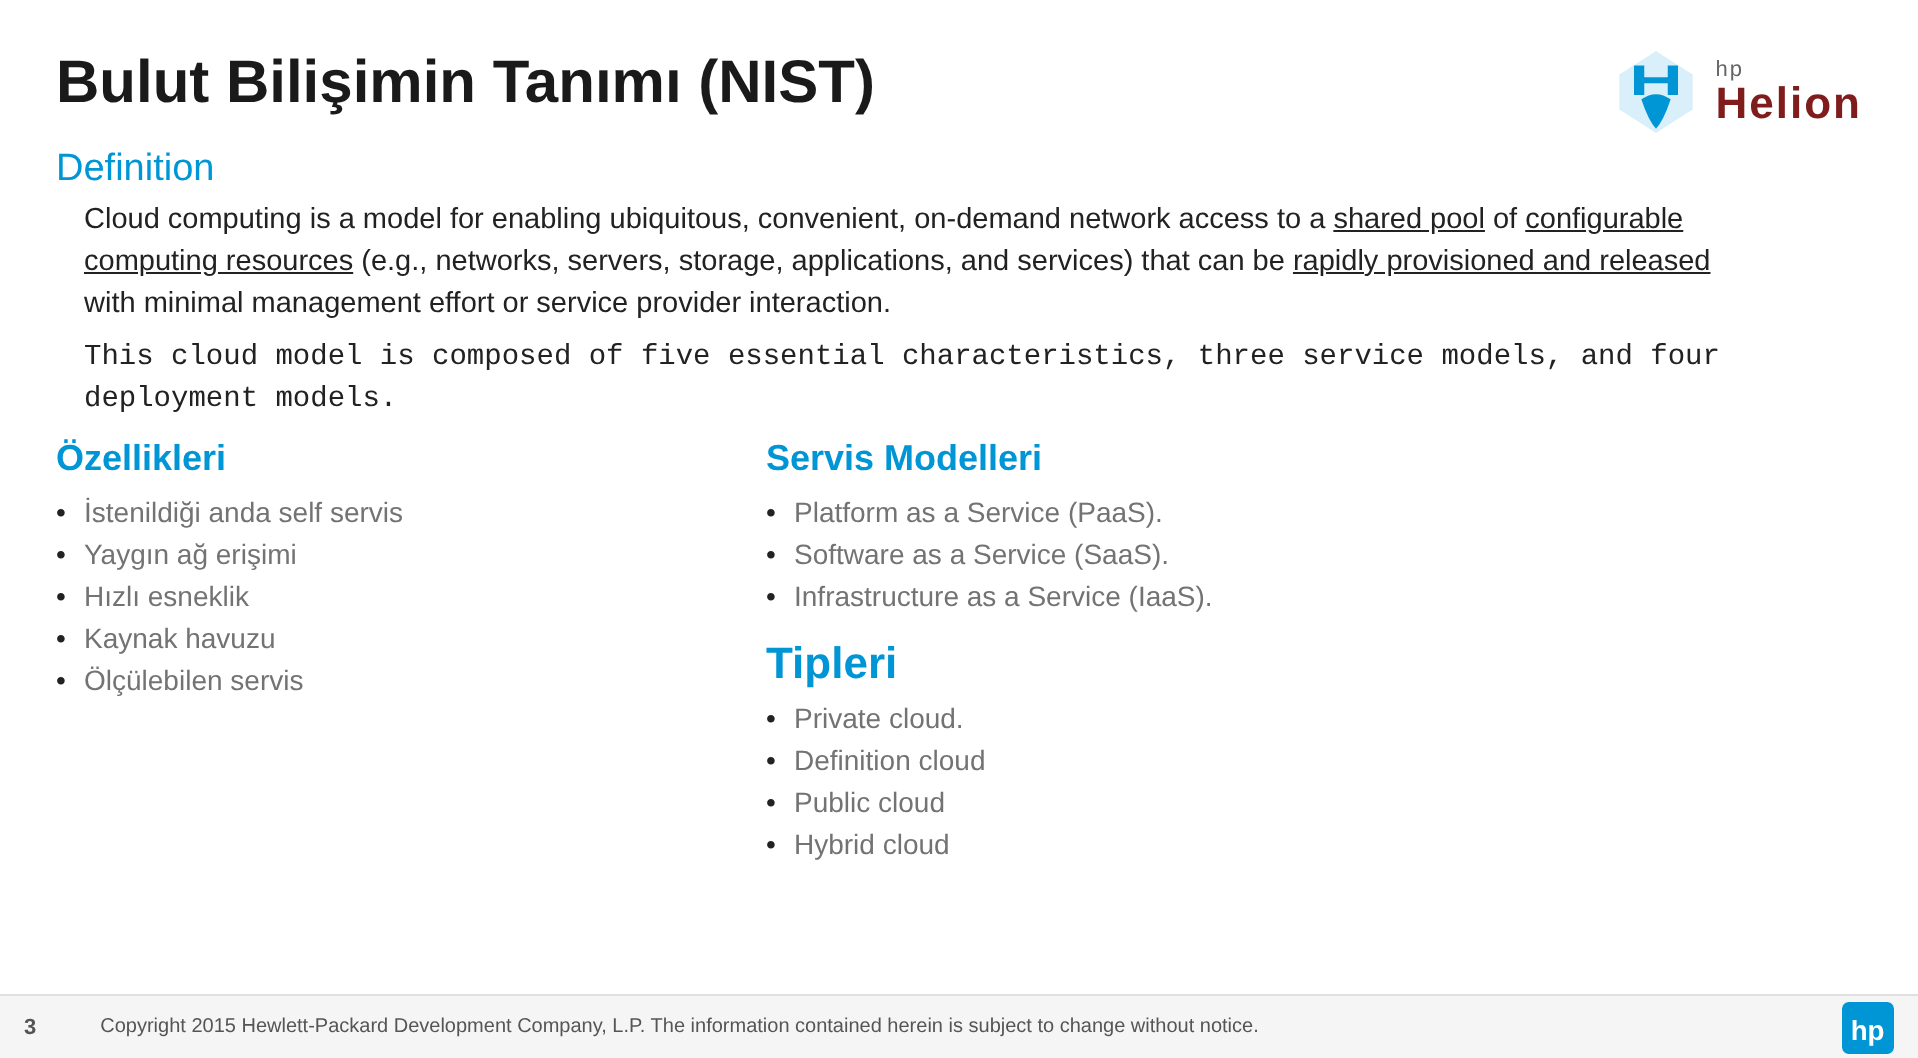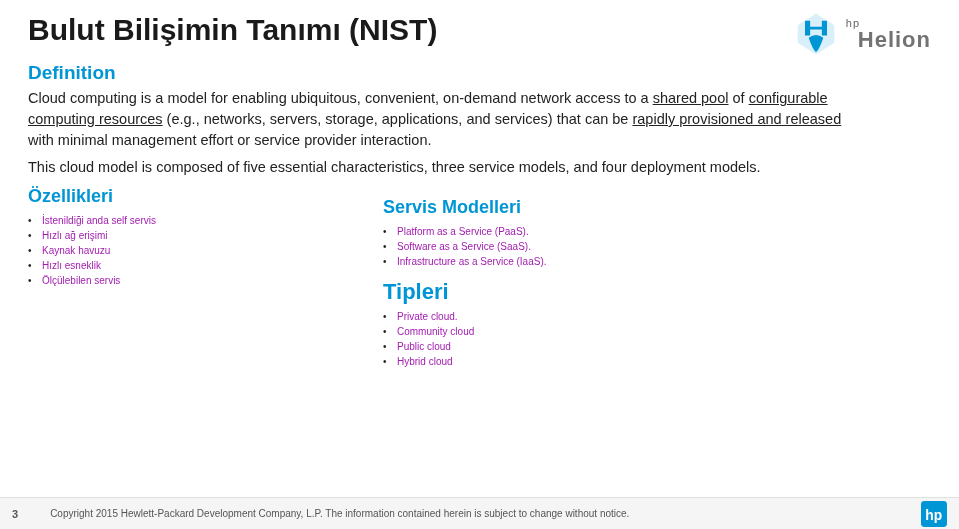--- a/index.html
+++ b/index.html
@@ -6,86 +6,87 @@
     body {
       width: 959px;
       height: 529px;
       background: #ffffff;
       font-family: Arial, Helvetica, sans-serif;
       overflow: hidden;
       position: relative;
     }
 
     .main-container {
-      padding: 12px 28px 10px 28px;
+      padding: 24px 28px 10px 28px;
       position: relative;
     }
 
     .header-row {
       display: flex;
       justify-content: space-between;
       align-items: flex-start;
       margin-bottom: 6px;
     }
 
     .page-title {
       font-size: 30px;
       font-weight: bold;
       color: #1a1a1a;
       line-height: 1.2;
     }
 
     .definition-label {
       font-size: 19px;
-      font-weight: bold;
+      font-weight: normal;
       color: #0096d6;
       margin-bottom: 4px;
     }
 
     .body-text {
       font-size: 14.5px;
       color: #222222;
       line-height: 1.45;
       max-width: 820px;
+      margin-left: 14px;
     }
 
     .section-block {
       margin-top: 6px;
+      font-family: Liberation Mono, monospace;
     }
 
     .two-col {
       display: flex;
       gap: 45px;
       margin-top: 8px;
     }
 
     .left-col {
       flex: 0 0 310px;
     }
 
     .right-col {
       flex: 1;
-      margin-top: 11px;
     }
 
     .col-title {
       font-size: 18px;
       font-weight: bold;
       color: #0096d6;
       margin-bottom: 6px;
     }
 
     .col-list {
       list-style: none;
       padding: 0;
     }
 
     .col-list li {
-      font-size: 10px;
-      color: #a21caf;
+      font-size: 14px;
+      color: #737373;
       line-height: 1.5;
       padding-left: 14px;
       position: relative;
     }
 
     .col-list li::before {
       content: "•";
       position: absolute;
       left: 0;
       color: #222222;
@@ -154,23 +155,22 @@
 
     .hp-text {
       font-size: 11px;
       color: #666;
       letter-spacing: 1px;
     }
 
     .helion-text {
       font-size: 22px;
       font-weight: bold;
-      color: #737373;
+      color: #7f1d1d;
       letter-spacing: 1px;
-      margin-left: 12px;
     }
   </style>
 </head>
 <body>
 
 <div class="main-container">
 
   <div class="header-row">
     <h1 class="page-title">Bulut Bilişimin Tanımı (NIST)</h1>
 
@@ -197,43 +197,43 @@
   </p>
 
   <p class="body-text section-block">This cloud model is composed of five essential characteristics, three service models, and four deployment models.</p>
 
   <div class="two-col">
 
     <div class="left-col">
       <div class="col-title">Özellikleri</div>
       <ul class="col-list">
         <li>İstenildiği anda self servis</li>
-        <li>Hızlı ağ erişimi</li>
+        <li>Yaygın ağ erişimi</li>
+        <li>Hızlı esneklik</li>
         <li>Kaynak havuzu</li>
-        <li>Hızlı esneklik</li>
         <li>Ölçülebilen servis</li>
       </ul>
     </div>
 
     <div class="right-col">
 
       <div>
         <div class="col-title">Servis Modelleri</div>
         <ul class="col-list">
           <li>Platform as a Service (PaaS).</li>
           <li>Software as a Service (SaaS).</li>
           <li>Infrastructure as a Service (IaaS).</li>
         </ul>
       </div>
 
       <div class="sub-section">
         <div class="sub-title">Tipleri</div>
         <ul class="col-list">
           <li>Private cloud.</li>
-          <li>Community cloud</li>
+          <li>Definition cloud</li>
           <li>Public cloud</li>
           <li>Hybrid cloud</li>
         </ul>
       </div>
     </div>
 
   </div>
 </div>
 
 <div class="bottom-bar">

